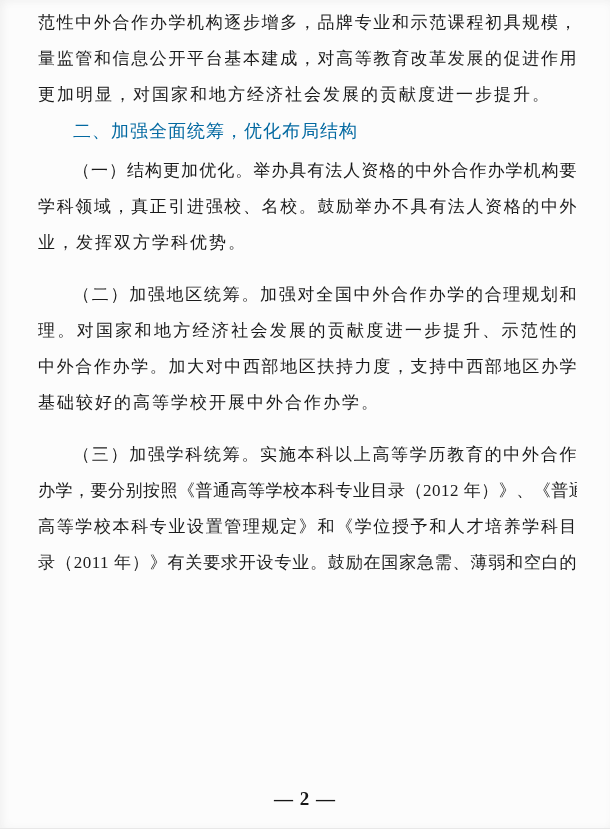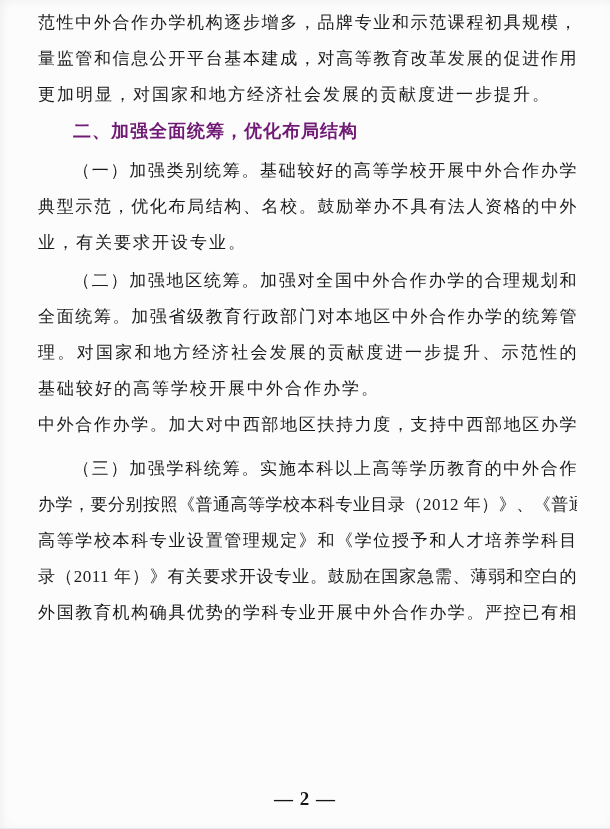--- a/index.html
+++ b/index.html
@@ -41,29 +41,29 @@
     letter-spacing: 2px;
   }
   .line.indent {
     text-indent: 35px;
   }
   .heading {
     margin: 0;
     height: 36px;
     line-height: 36px;
     font-size: 18px;
-    font-weight: bold;
+    font-weight: normal;
     font-family: "Liberation Sans", sans-serif;
     letter-spacing: 1px;
     text-indent: 35px;
-    color: #701a75;
+    color: #0369a1;
   }
   .p1 { margin-top: 4px; }
-  .p2 { margin-top: 2px; }
-  .p3 { margin-top: 8px; }
+  .p2 { margin-top: 16px; }
+  .p3 { margin-top: 16px; }
   .footer {
     position: absolute;
     top: 788px;
     left: 0;
     right: 0;
     text-align: center;
     font-size: 19px;
     font-weight: bold;
     letter-spacing: 1px;
     color: #161616;
@@ -78,39 +78,37 @@
 
     <div class="para">
       <div class="line">范性中外合作办学机构逐步增多，品牌专业和示范课程初具规模，</div>
       <div class="line">量监管和信息公开平台基本建成，对高等教育改革发展的促进作用</div>
       <div class="line last">更加明显，对国家和地方经济社会发展的贡献度进一步提升。</div>
     </div>
 
     <h2 class="heading">二、加强全面统筹，优化布局结构</h2>
 
     <div class="para p1">
-      <div class="line indent">（一）加强类别统筹。基础较好的高等学校开展中外合作办学</div>
-      <div class="line">典型示范，优化布局结构、名校。鼓励举办不具有法人资格的中外</div>
-      <div class="line last">业，有关要求开设专业。</div>
+      <div class="line indent">（一）结构更加优化。举办具有法人资格的中外合作办学机构要</div>
+      <div class="line">学科领域，真正引进强校、名校。鼓励举办不具有法人资格的中外</div>
+      <div class="line last">业，发挥双方学科优势。</div>
     </div>
 
     <div class="para p2">
       <div class="line indent">（二）加强地区统筹。加强对全国中外合作办学的合理规划和</div>
-      <div class="line">全面统筹。加强省级教育行政部门对本地区中外合作办学的统筹管</div>
       <div class="line">理。对国家和地方经济社会发展的贡献度进一步提升、示范性的</div>
+      <div class="line">中外合作办学。加大对中西部地区扶持力度，支持中西部地区办学</div>
       <div class="line last">基础较好的高等学校开展中外合作办学。</div>
-      <div class="line">中外合作办学。加大对中西部地区扶持力度，支持中西部地区办学</div>
     </div>
 
     <div class="para p3">
       <div class="line indent">（三）加强学科统筹。实施本科以上高等学历教育的中外合作</div>
       <div class="line">办学，要分别按照《普通高等学校本科专业目录（2012 年）》、《普通</div>
       <div class="line">高等学校本科专业设置管理规定》和《学位授予和人才培养学科目</div>
       <div class="line">录（2011 年）》有关要求开设专业。鼓励在国家急需、薄弱和空白的</div>
-      <div class="line">外国教育机构确具优势的学科专业开展中外合作办学。严控已有相</div>
     </div>
 
   </div>
 
   <div class="footer">
     <span>— 2 —</span>
   </div>
 </div>
 
 </body></html>

